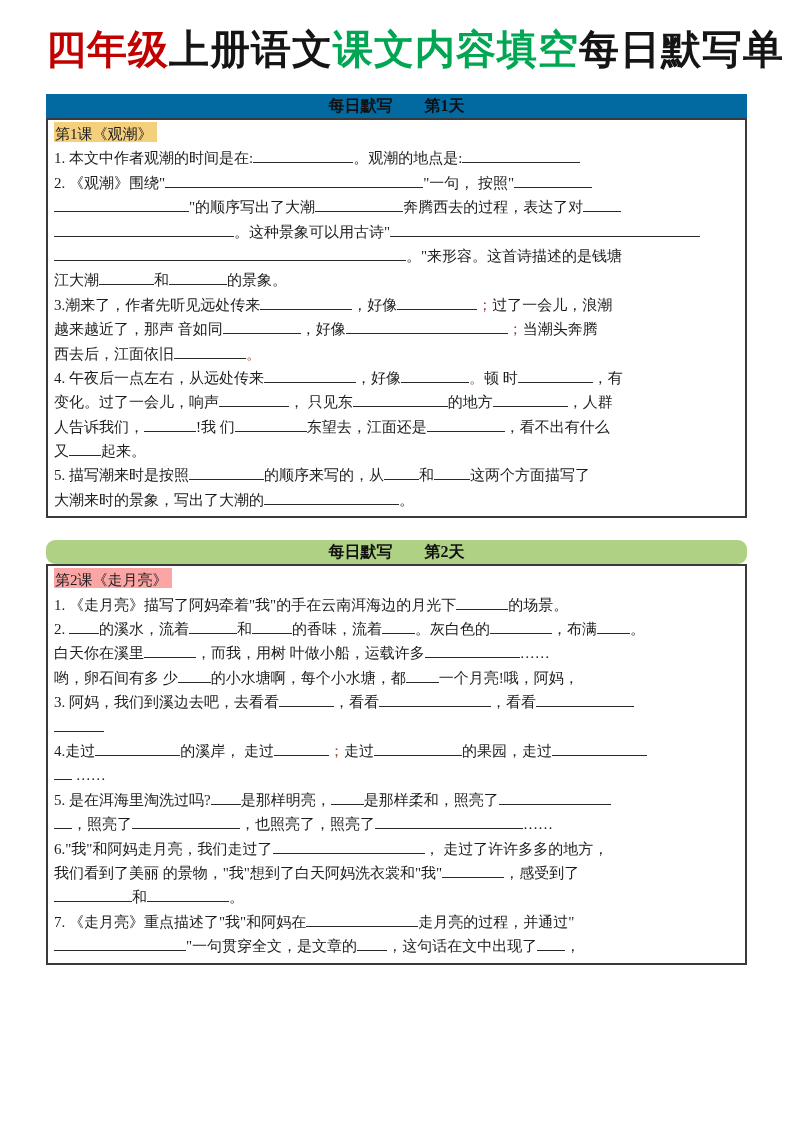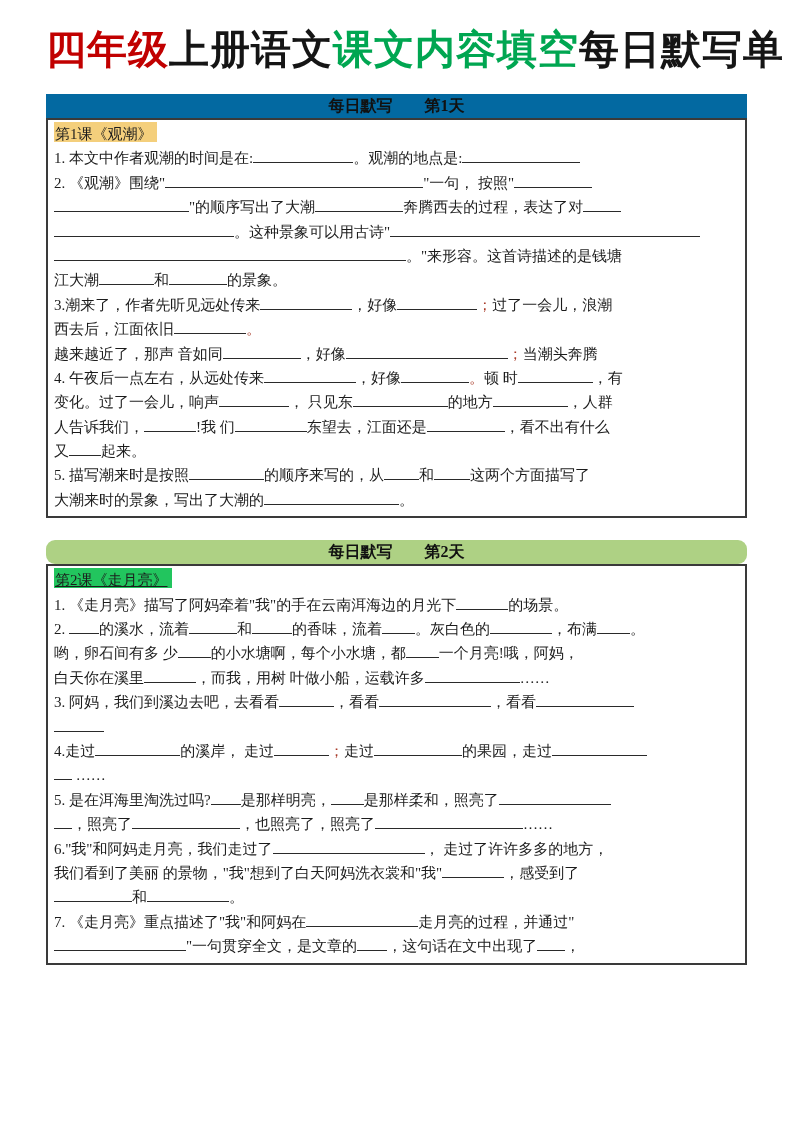--- a/index.html
+++ b/index.html
@@ -61,36 +61,36 @@
       <div class="banner" style="background: #0369a1; margin-top: 17px;">每日默写　　第1天</div>
       <div class="qbox">
         <div class="line"><span class="hl" style="background: rgb(244, 207, 124);">第1课《观潮》</span></div>
         <div class="line"><span>1. 本文中作者观潮的时间是在:</span><span class="blank" style="width: 100px;"></span><span>。观潮的地点是:</span><span class="blank" style="width: 118px;"></span></div>
         <div class="line"><span>2. 《观潮》围绕"</span><span class="blank" style="width: 258px;"></span><span>"一句， 按照"</span><span class="blank" style="width: 78px;"></span></div>
         <div class="line"><span class="blank" style="width: 135px;"></span><span>"的顺序写出了大潮</span><span class="blank" style="width: 88px;"></span><span>奔腾西去的过程，表达了对</span><span class="blank" style="width: 38px;"></span></div>
         <div class="line"><span class="blank" style="width: 180px;"></span><span>。这种景象可以用古诗"</span><span class="blank" style="width: 310px;"></span></div>
         <div class="line"><span class="blank" style="width: 352px;"></span><span>。"来形容。这首诗描述的是钱塘</span></div>
         <div class="line"><span>江大潮</span><span class="blank" style="width: 55px;"></span><span>和</span><span class="blank" style="width: 58px;"></span><span>的景象。</span></div>
         <div class="line"><span>3.潮来了，作者先听见远处传来</span><span class="blank" style="width: 92px;"></span><span>，好像</span><span class="blank" style="width: 80px;"></span><span style="color: rgb(168, 58, 40);">；</span><span>过了一会儿，浪潮</span></div>
+        <div class="line"><span>越来越近了，那声 音如同</span><span class="blank" style="width: 78px;"></span><span>，好像</span><span class="blank" style="width: 162px;"></span><span style="color: rgb(168, 58, 40);">；</span><span>当潮头奔腾</span></div>
         <div class="line"><span>西去后，江面依旧</span><span class="blank" style="width: 72px;"></span><span style="color: rgb(168, 58, 40);">。</span></div>
-        <div class="line"><span>越来越近了，那声 音如同</span><span class="blank" style="width: 78px;"></span><span>，好像</span><span class="blank" style="width: 162px;"></span><span style="color: rgb(168, 58, 40);">；</span><span>当潮头奔腾</span></div>
         <div class="line"><span>4. 午夜后一点左右，从远处传来</span><span class="blank" style="width: 92px;"></span><span>，好像</span><span class="blank" style="width: 68px;"></span><span style="color: rgb(168, 58, 40);">。</span><span>顿 时</span><span class="blank" style="width: 75px;"></span><span>，有</span></div>
         <div class="line"><span>变化。过了一会儿，响声</span><span class="blank" style="width: 70px;"></span><span>， 只见东</span><span class="blank" style="width: 95px;"></span><span>的地方</span><span class="blank" style="width: 75px;"></span><span>，人群</span></div>
         <div class="line"><span>人告诉我们，</span><span class="blank" style="width: 52px;"></span><span>!我 们</span><span class="blank" style="width: 72px;"></span><span>东望去，江面还是</span><span class="blank" style="width: 78px;"></span><span>，看不出有什么</span></div>
         <div class="line"><span>又</span><span class="blank" style="width: 32px;"></span><span>起来。</span></div>
         <div class="line"><span>5. 描写潮来时是按照</span><span class="blank" style="width: 75px;"></span><span>的顺序来写的，从</span><span class="blank" style="width: 35px;"></span><span>和</span><span class="blank" style="width: 36px;"></span><span>这两个方面描写了</span></div>
         <div class="line"><span>大潮来时的景象，写出了大潮的</span><span class="blank" style="width: 135px;"></span><span>。</span></div>
       </div>
       <div class="banner gap2" style="background: rgb(174, 209, 132); border-radius: 9px;">每日默写　　第2天</div>
       <div class="qbox">
-        <div class="line"><span class="hl" style="background: #22c55e; text-decoration: underline;">第2课《走月亮》</span></div>
+        <div class="line"><span class="hl" style="background: #fca5a5;">第2课《走月亮》</span></div>
         <div class="line"><span>1. 《走月亮》描写了阿妈牵着"我"的手在云南洱海边的月光下</span><span class="blank" style="width: 52px;"></span><span>的场景。</span></div>
         <div class="line"><span>2. </span><span class="blank" style="width: 30px;"></span><span>的溪水，流着</span><span class="blank" style="width: 48px;"></span><span>和</span><span class="blank" style="width: 40px;"></span><span>的香味，流着</span><span class="blank" style="width: 33px;"></span><span>。灰白色的</span><span class="blank" style="width: 62px;"></span><span>，布满</span><span class="blank" style="width: 33px;"></span><span>。</span></div>
+        <div class="line"><span>白天你在溪里</span><span class="blank" style="width: 52px;"></span><span>，而我，用树 叶做小船，运载许多</span><span class="blank" style="width: 95px;"></span><span>……</span></div>
         <div class="line"><span>哟，卵石间有多 少</span><span class="blank" style="width: 33px;"></span><span>的小水塘啊，每个小水塘，都</span><span class="blank" style="width: 33px;"></span><span>一个月亮!哦，阿妈，</span></div>
-        <div class="line"><span>白天你在溪里</span><span class="blank" style="width: 52px;"></span><span>，而我，用树 叶做小船，运载许多</span><span class="blank" style="width: 95px;"></span><span>……</span></div>
         <div class="line"><span>3. 阿妈，我们到溪边去吧，去看看</span><span class="blank" style="width: 55px;"></span><span>，看看</span><span class="blank" style="width: 112px;"></span><span>，看看</span><span class="blank" style="width: 98px;"></span></div>
         <div class="line"><span class="blank" style="width: 50px;"></span></div>
         <div class="line"><span>4.走过</span><span class="blank" style="width: 85px;"></span><span>的溪岸， 走过</span><span class="blank" style="width: 55px;"></span><span style="color: rgb(168, 58, 40);">；</span><span>走过</span><span class="blank" style="width: 88px;"></span><span>的果园，走过</span><span class="blank" style="width: 95px;"></span></div>
         <div class="line"><span class="blank" style="width: 18px;"></span><span> ……</span></div>
         <div class="line"><span>5. 是在洱海里淘洗过吗?</span><span class="blank" style="width: 30px;"></span><span>是那样明亮，</span><span class="blank" style="width: 33px;"></span><span>是那样柔和，照亮了</span><span class="blank" style="width: 112px;"></span></div>
         <div class="line"><span class="blank" style="width: 18px;"></span><span>，照亮了</span><span class="blank" style="width: 108px;"></span><span>，也照亮了，照亮了</span><span class="blank" style="width: 148px;"></span><span>……</span></div>
         <div class="line"><span>6."我"和阿妈走月亮，我们走过了</span><span class="blank" style="width: 152px;"></span><span>， 走过了许许多多的地方，</span></div>
         <div class="line"><span>我们看到了美丽 的景物，"我"想到了白天阿妈洗衣裳和"我"</span><span class="blank" style="width: 62px;"></span><span>，感受到了</span></div>
         <div class="line"><span class="blank" style="width: 78px;"></span><span>和</span><span class="blank" style="width: 82px;"></span><span>。</span></div>
         <div class="line"><span>7. 《走月亮》重点描述了"我"和阿妈在</span><span class="blank" style="width: 112px;"></span><span>走月亮的过程，并通过"</span></div>

